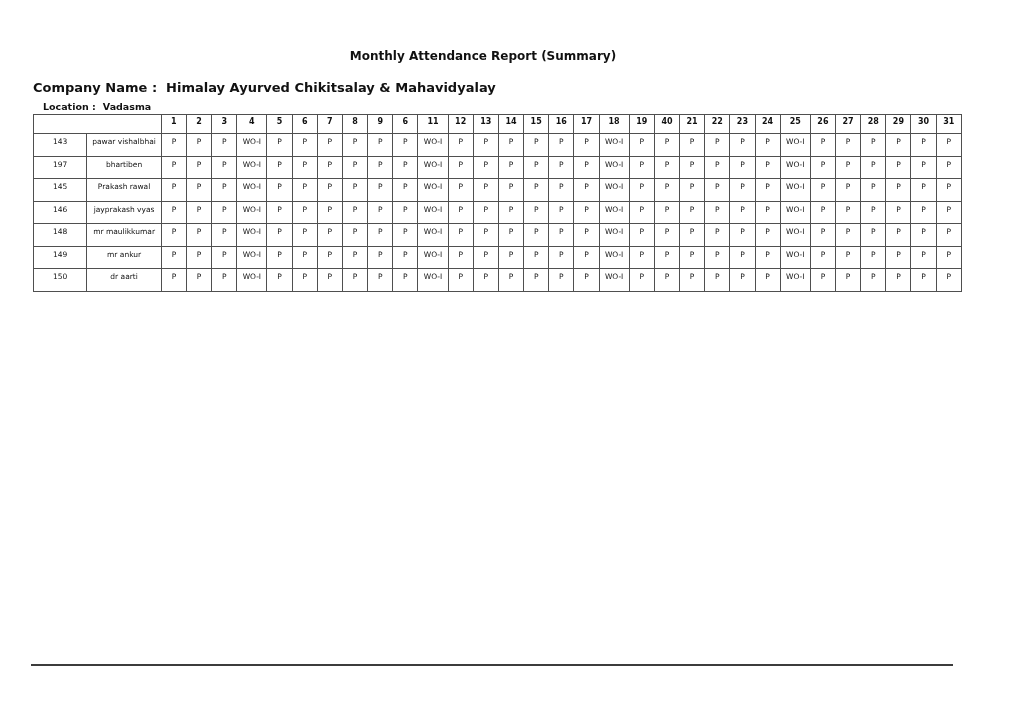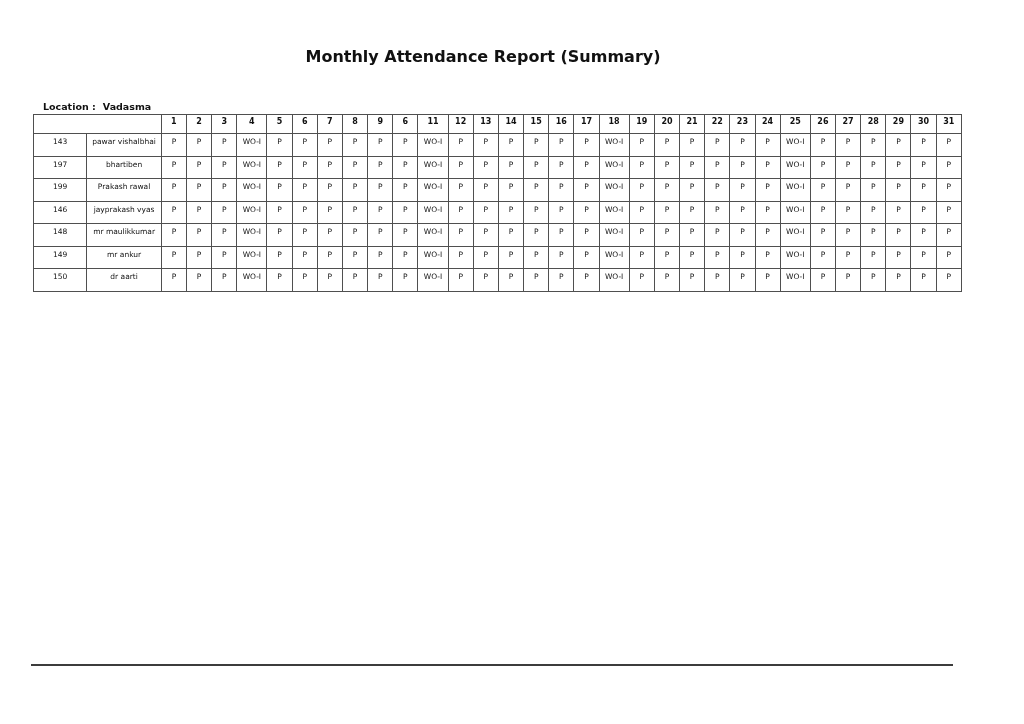--- a/index.html
+++ b/index.html
@@ -8,21 +8,21 @@
     background: #ffffff;
     font-family: "DejaVu Sans", "Liberation Sans", sans-serif;
     color: #111111;
     position: relative;
     overflow: hidden;
   }
   .page { position: absolute; inset: 0; background: #ffffff; }
 
   .title-block {
     position: absolute; top: 51px; left: 20px; width: 926px;
-    text-align: center; font-weight: bold; font-size: 16px; line-height: 11.5px;
+    text-align: center; font-weight: bold; font-size: 12px; line-height: 11.5px;
     color: #111111;
   }
 
   .company-line {
     position: absolute; top: 80px; left: 33px;
     font-size: 13px; font-weight: bold; color: #111111;
   }
   .company-line .value { margin-left: 9px; }
 
   .location-line {
@@ -61,20 +61,23 @@
 </style>
 </head>
 <body>
 
 <div class="page">
 
   <div class="title-block">
     <div>Monthly Attendance Report (Summary)</div>
   </div>
 
+  <div class="company-line">
+    <span class="label">Company Name :</span><span class="value">Himalay Ayurved Chikitsalay &amp; Mahavidyalay</span>
+  </div>
 
   <div class="location-line">
     <span class="label">Location :</span><span class="value">Vadasma</span>
   </div>
 
   <table class="attendance">
     <colgroup>
         <col style="width: 53px;">
         <col style="width: 74px;">
         <col style="width: 25px;">
@@ -124,21 +127,21 @@
           <th>6</th>
           <th>11</th>
           <th>12</th>
           <th>13</th>
           <th>14</th>
           <th>15</th>
           <th>16</th>
           <th>17</th>
           <th>18</th>
           <th>19</th>
-          <th>20</th>
+          <th>40</th>
           <th>21</th>
           <th>22</th>
           <th>23</th>
           <th>24</th>
           <th>25</th>
           <th>26</th>
           <th>27</th>
           <th>28</th>
           <th>29</th>
           <th>30</th>
@@ -210,21 +213,21 @@
           <td>P</td>
           <td>WO-I</td>
           <td>P</td>
           <td>P</td>
           <td>P</td>
           <td>P</td>
           <td>P</td>
           <td>P</td>
         </tr>
         <tr>
-          <td>199</td>
+          <td>145</td>
           <td>Prakash rawal</td>
           <td>P</td>
           <td>P</td>
           <td>P</td>
           <td>WO-I</td>
           <td>P</td>
           <td>P</td>
           <td>P</td>
           <td>P</td>
           <td>P</td>

